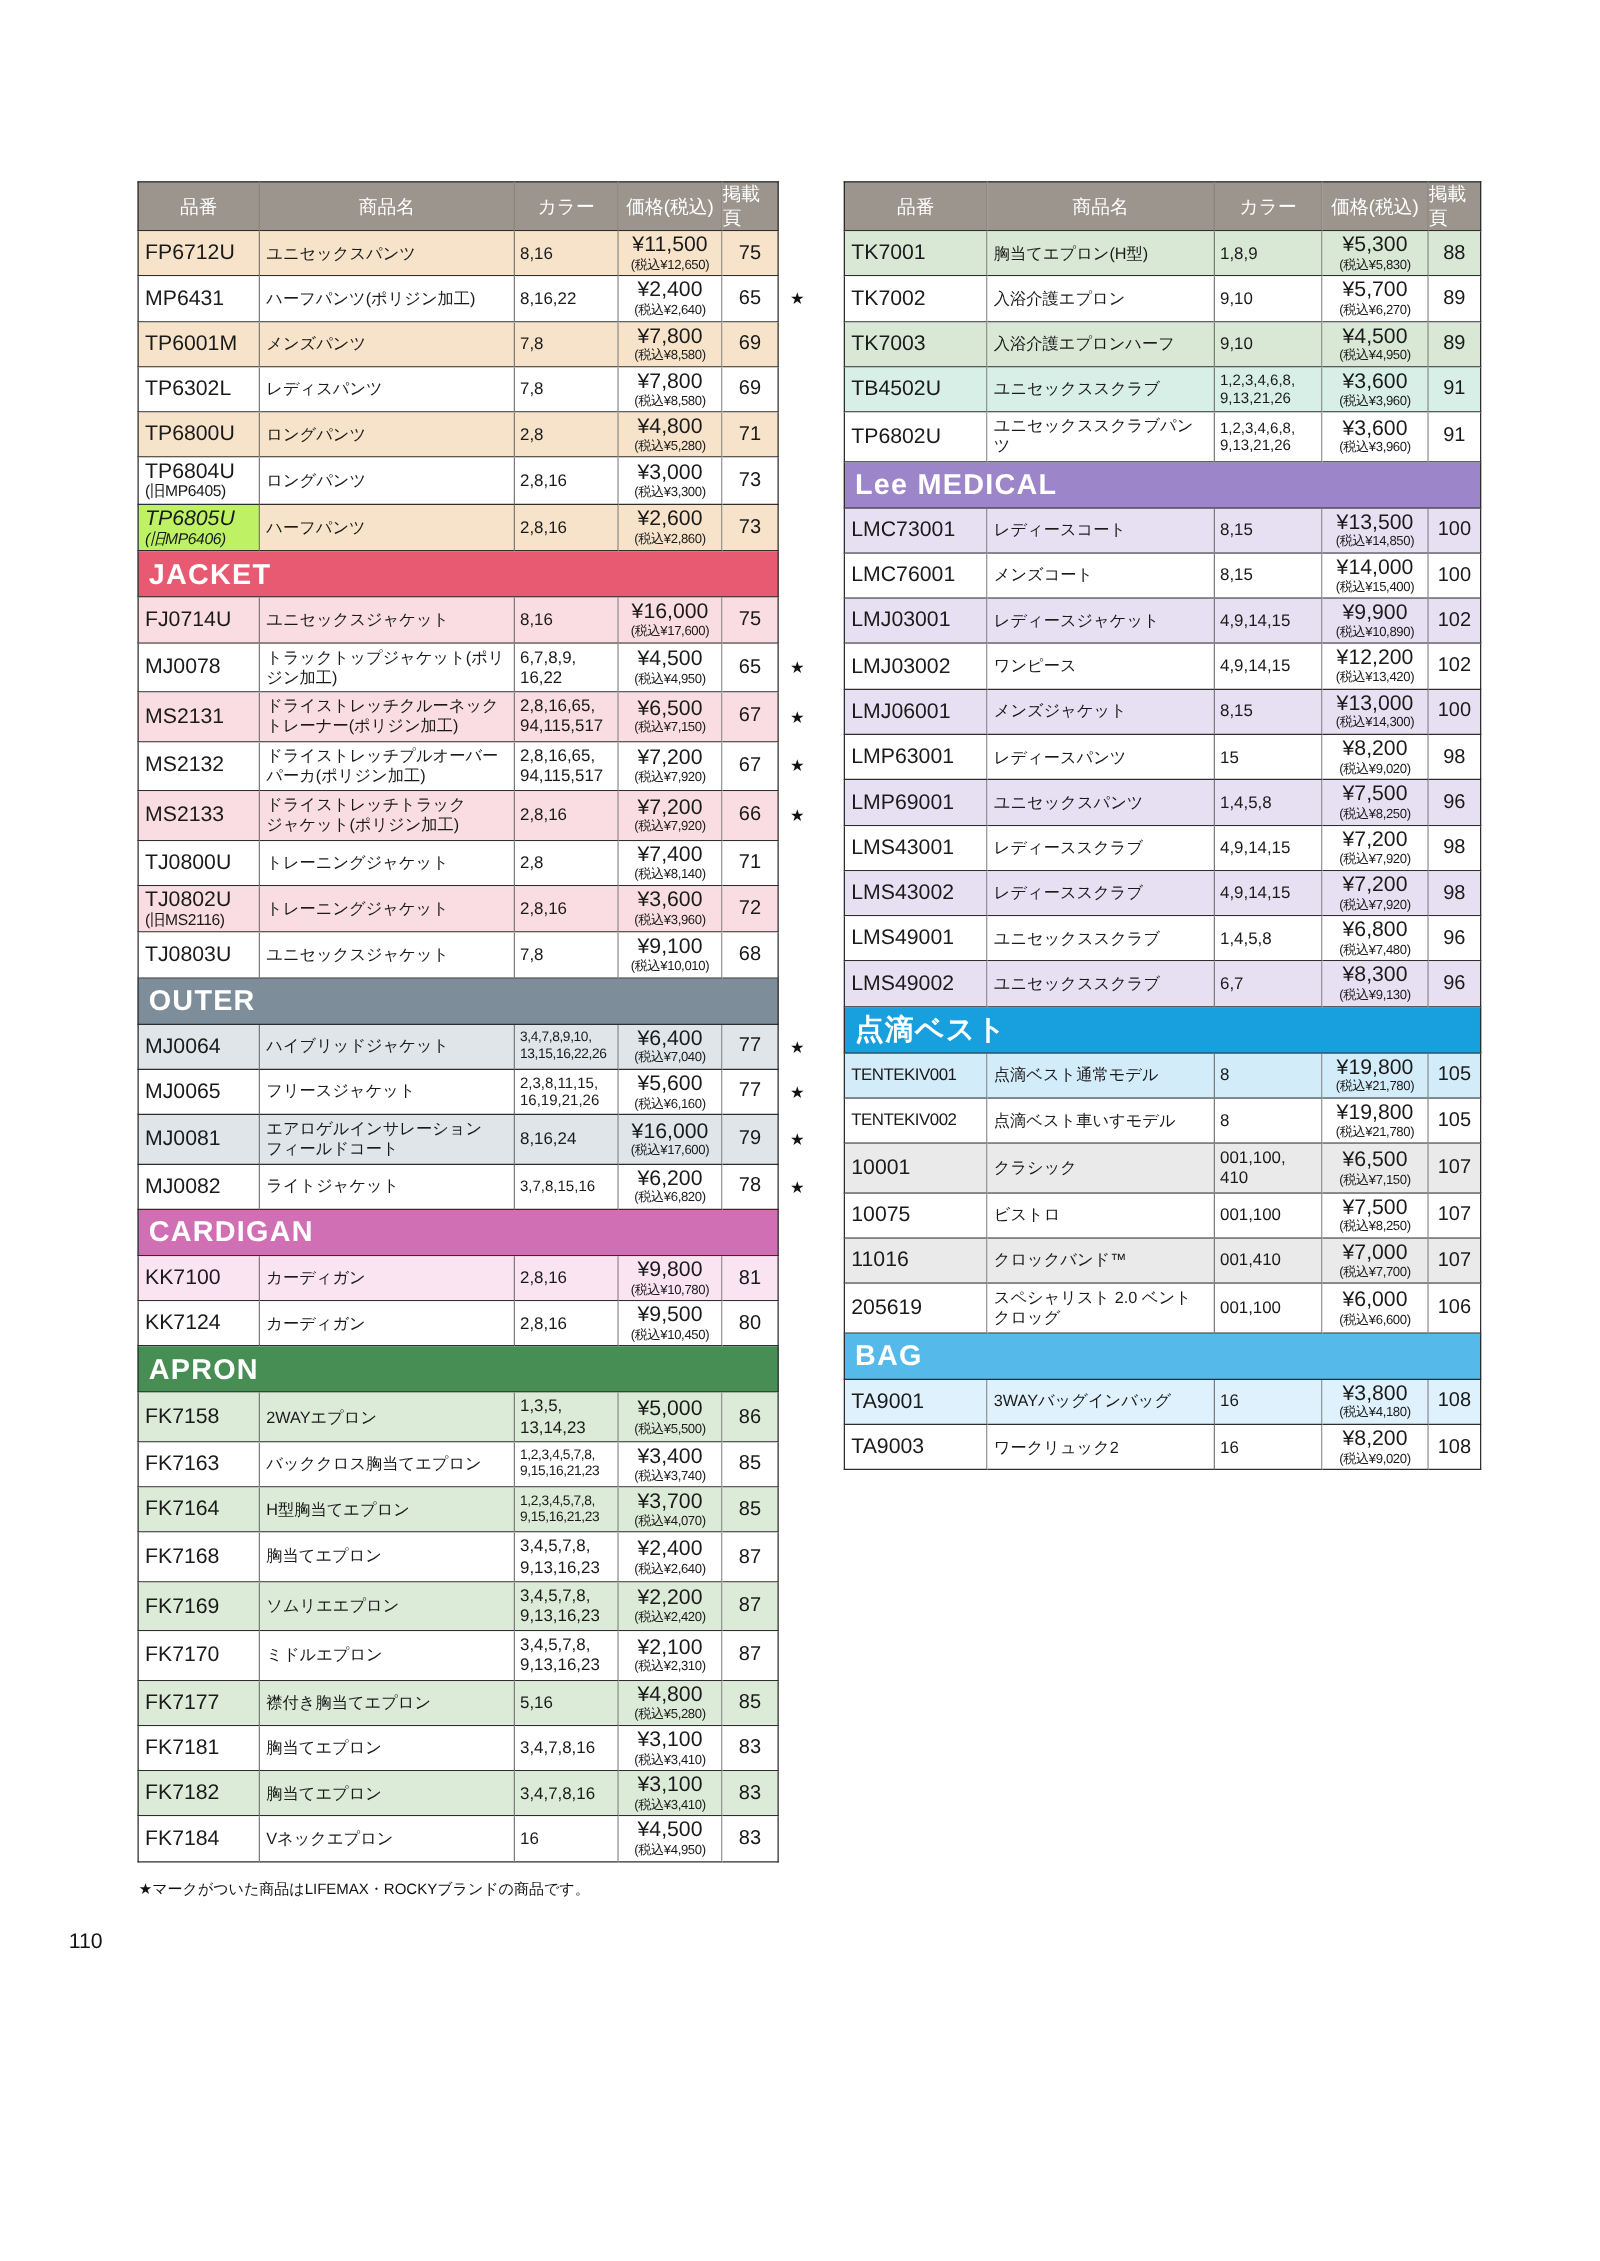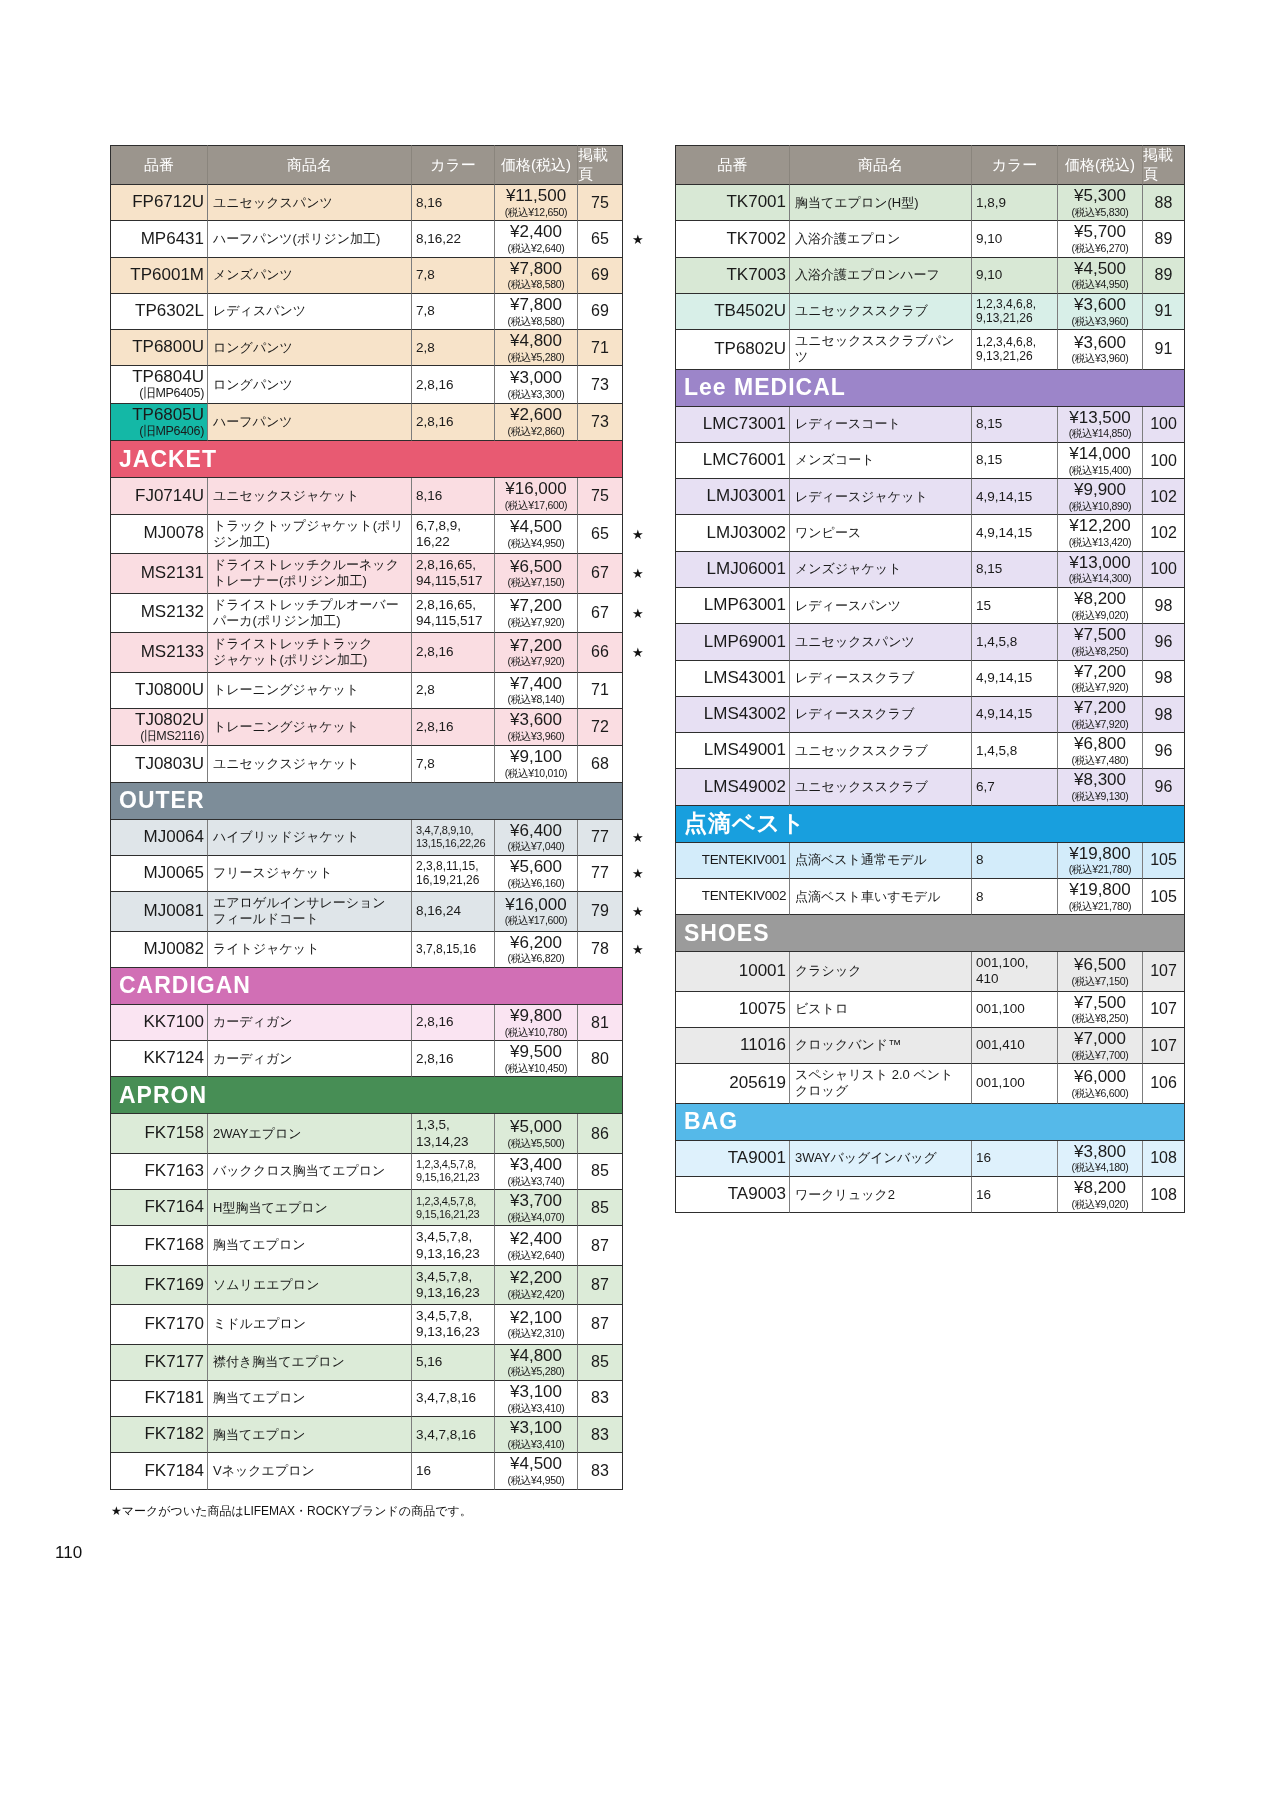--- a/index.html
+++ b/index.html
@@ -24,21 +24,21 @@
     min-height:38px; border-top:1px solid #2e2e2e; border-right:1px solid #8a857d;
   }
   .col-head.last { border-right:1px solid #2e2e2e; }
 
   .section-header {
     grid-column:1 / span 5; display:flex; align-items:center;
     color:#ffffff; font-weight:bold; font-size:23px; letter-spacing:1px;
     padding:0 0 0 8px; min-height:37px; box-sizing:border-box;
     border-left:1px solid #2e2e2e; border-right:1px solid #2e2e2e; border-bottom:1px solid #2e2e2e;
   }
-  .code { font-size:17px; padding:2px 3px 2px 5px; line-height:1.1; flex-direction:column; align-items:flex-end; justify-content:center; }
+  .code { font-size:17px; padding:2px 3px 2px 5px; line-height:1.1; flex-direction:column; align-items:flex-start; justify-content:center; }
   .code.long { font-size:13.5px; letter-spacing:-0.4px; }
   .code-sub { font-size:12.5px; letter-spacing:-0.3px; }
   .name { font-size:13px; padding:3px 4px 3px 5px; line-height:1.25; white-space:pre-line; }
   .colors { font-size:13.5px; padding:3px 2px 3px 4px; line-height:1.2; white-space:pre-line; }
   .colors.sm { font-size:12px; }
   .colors.xs { font-size:11px; letter-spacing:-0.3px; }
   .price { flex-direction:column; justify-content:center; align-items:center; padding:2px 1px; line-height:1; }
   .price-main { font-size:17px; line-height:1.1; }
   .price-tax  { font-size:10.5px; line-height:1.2; letter-spacing:-0.3px; }
   .pageno { font-size:16px; justify-content:center; }
@@ -118,21 +118,21 @@
       <div class="code-sub">(旧MP6405)</div>
     </div>
     <div class="cell name" style="background: rgb(255, 255, 255);">ロングパンツ</div>
     <div class="cell colors" style="background: rgb(255, 255, 255);">2,8,16</div>
     <div class="cell price" style="background: rgb(255, 255, 255);">
       <div class="price-main">¥3,000</div>
       <div class="price-tax">(税込¥3,300)</div>
     </div>
     <div class="cell pageno" style="background: rgb(255, 255, 255);">73</div>
     <div class="star-cell"></div>
-    <div class="cell code" style="background: #14b8a6;">
+    <div class="cell code" style="background: #bef264; font-style: italic;">
       <div>TP6805U</div>
       <div class="code-sub">(旧MP6406)</div>
     </div>
     <div class="cell name" style="background: rgb(247, 227, 201);">ハーフパンツ</div>
     <div class="cell colors" style="background: rgb(247, 227, 201);">2,8,16</div>
     <div class="cell price" style="background: rgb(247, 227, 201);">
       <div class="price-main">¥2,600</div>
       <div class="price-tax">(税込¥2,860)</div>
     </div>
     <div class="cell pageno" style="background: rgb(247, 227, 201);">73</div>
@@ -610,21 +610,20 @@
     <div class="cell code long" style="background: rgb(255, 255, 255);">
       <div>TENTEKIV002</div>
     </div>
     <div class="cell name" style="background: rgb(255, 255, 255);">点滴ベスト車いすモデル</div>
     <div class="cell colors" style="background: rgb(255, 255, 255);">8</div>
     <div class="cell price" style="background: rgb(255, 255, 255);">
       <div class="price-main">¥19,800</div>
       <div class="price-tax">(税込¥21,780)</div>
     </div>
     <div class="cell pageno" style="background: rgb(255, 255, 255);">105</div>
-    <div class="section-header" style="background: rgb(155, 155, 155);">SHOES</div>
     <div class="cell code" style="background: rgb(234, 234, 234);">
       <div>10001</div>
     </div>
     <div class="cell name" style="background: rgb(234, 234, 234);">クラシック</div>
     <div class="cell colors" style="background: rgb(234, 234, 234);">001,100,
 410</div>
     <div class="cell price" style="background: rgb(234, 234, 234);">
       <div class="price-main">¥6,500</div>
       <div class="price-tax">(税込¥7,150)</div>
     </div>

